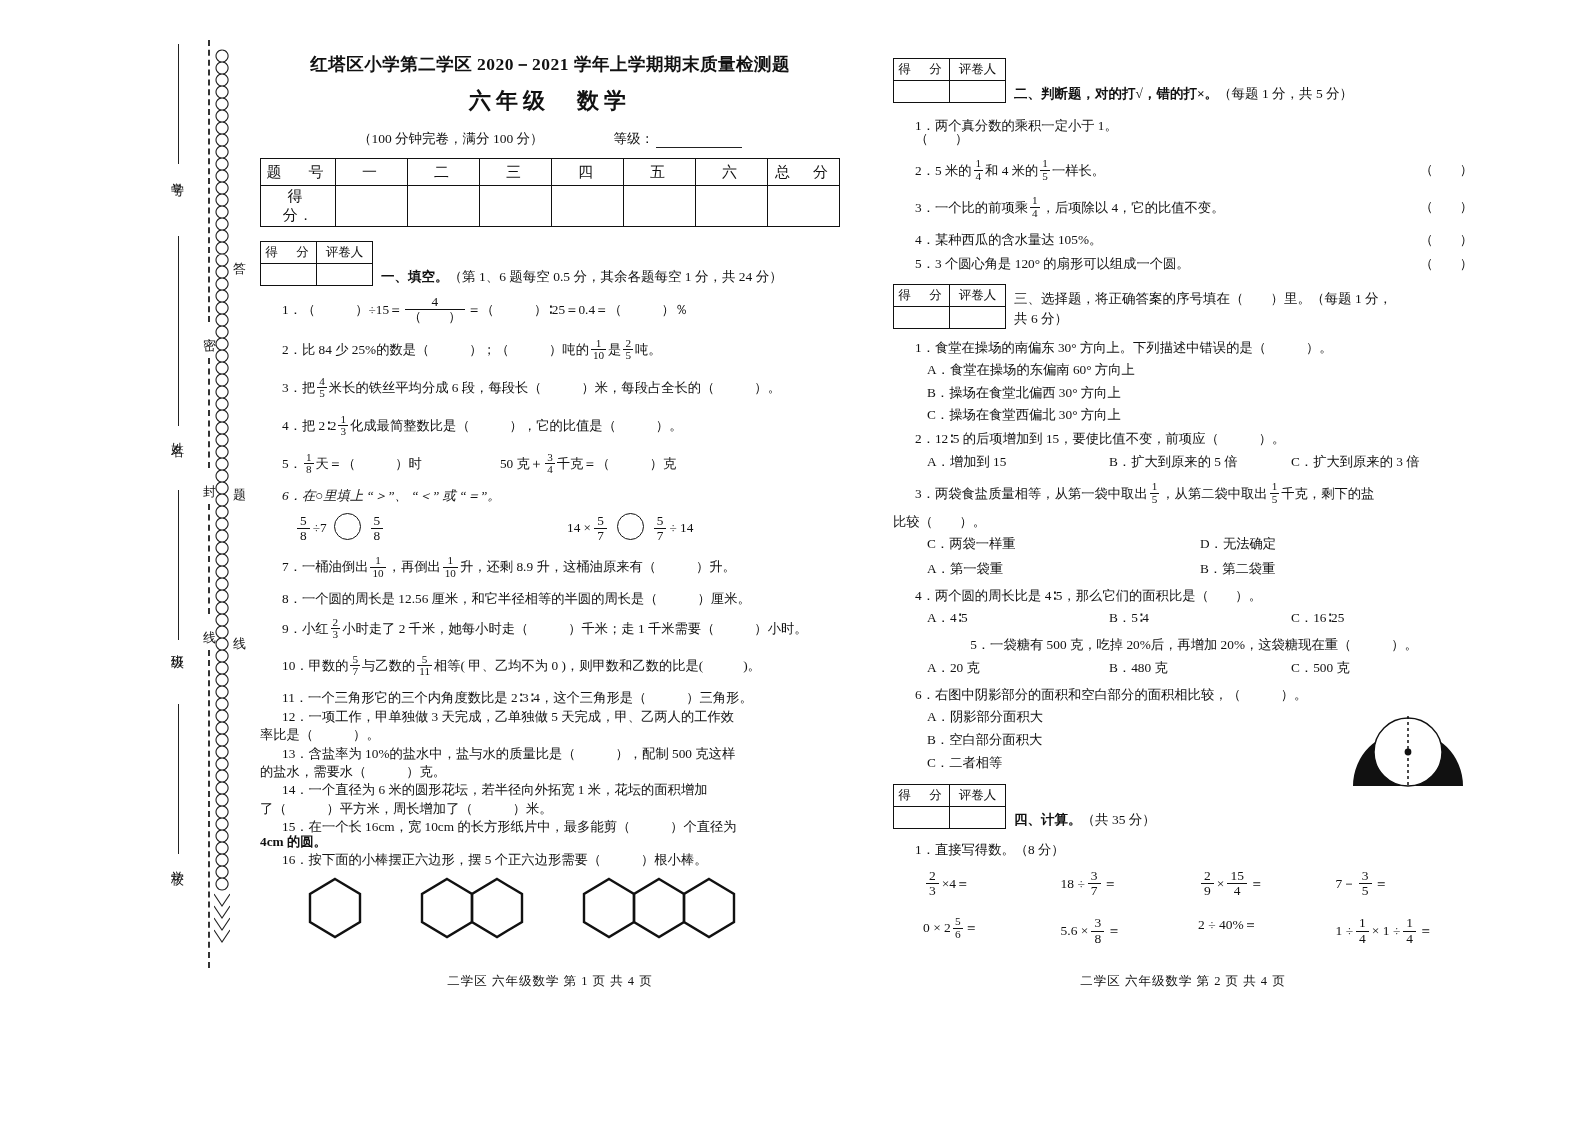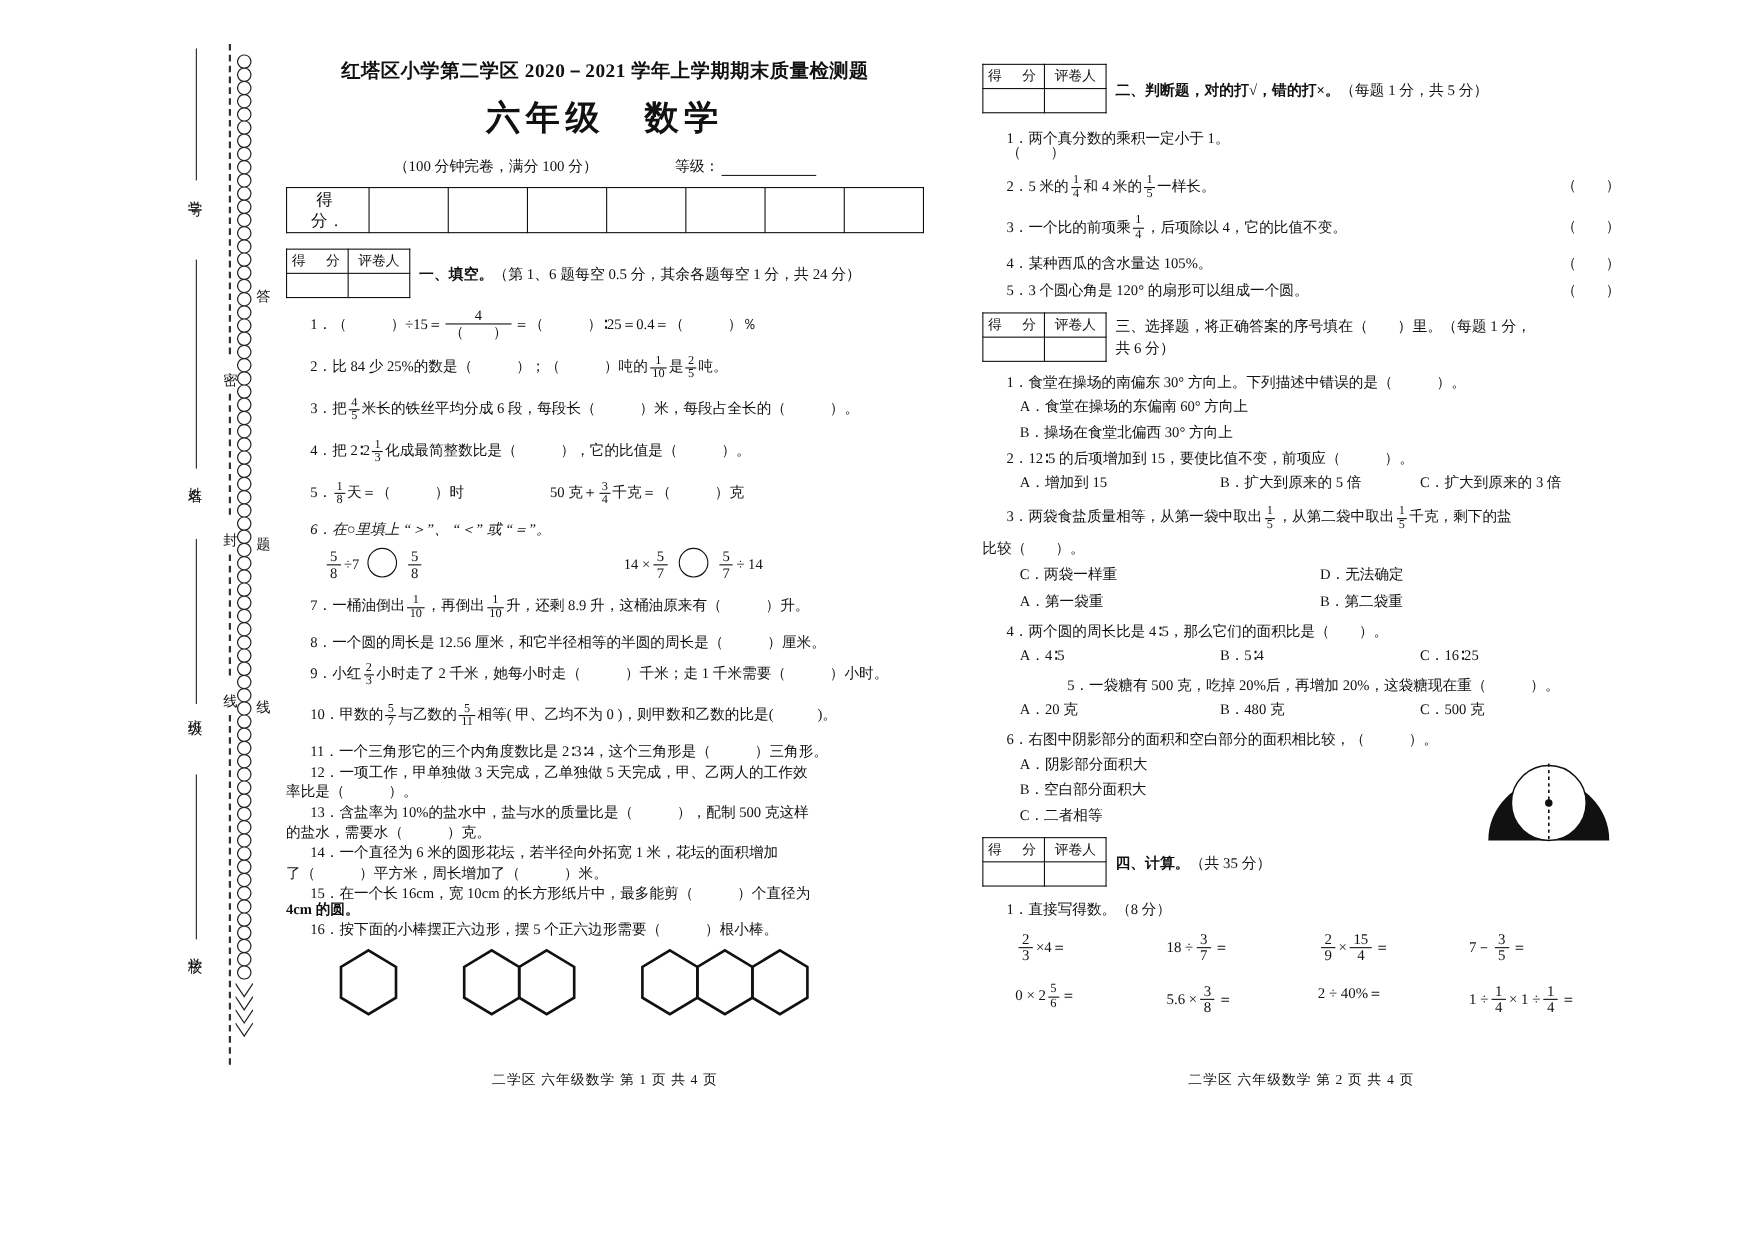--- a/index.html
+++ b/index.html
@@ -29,21 +29,21 @@
   .sheet{position:absolute;top:40px;width:580px;height:950px;}
   .sheet-left{left:260px;}
   .sheet-right{left:893px;}
 
   .title-main{
     font-family:"Liberation Serif","DejaVu Serif",serif;
     font-weight:bold;font-size:17.5px;letter-spacing:0.5px;
     text-align:center;margin:0;padding-top:12px;white-space:nowrap;
   }
   .title-sub{
-    font-weight:bold;font-size:31px;letter-spacing:5px;
+    font-weight:bold;font-size:22px;letter-spacing:5px;
     text-align:center;margin:10px 0 0 0;
   }
   .meta-row{
     display:flex;align-items:flex-end;justify-content:center;
     gap:70px;margin-top:14px;font-size:13.5px;
   }
   .grade-line{display:flex;align-items:flex-end;gap:2px;}
   .grade-blank{display:inline-block;width:86px;border-bottom:1px solid #222;height:14px;}
 
   
@@ -51,21 +51,21 @@
     border-collapse:collapse;margin:10px auto 0 auto;width:100%;
     table-layout:fixed;
   }
   table.score td{
     border:1.6px solid #111;height:24px;text-align:center;
     font-size:15px;letter-spacing:4px;font-weight:normal;
   }
   table.score td.lbl{letter-spacing:6px;width:72px;}
 
   
-  .dp-wrap{display:flex;align-items:center;margin-top:14px;}
+  .dp-wrap{display:flex;align-items:flex-end;margin-top:14px;}
   table.dp{border-collapse:collapse;table-layout:fixed;flex:0 0 auto;}
   table.dp td{
     border:1.5px solid #111;width:53px;height:19px;
     text-align:center;font-size:12.5px;
   }
   table.dp td.dp-a{letter-spacing:3px;}
   .sec-title{
     font-size:13.5px;font-weight:bold;margin-left:8px;line-height:19px;
     padding-top:1px;
   }
@@ -163,20 +163,30 @@
     <div class="meta-row">
       <span>（100 分钟完卷，满分 100 分）</span>
       <span class="grade-line">
         <span>等级：</span>
         <span class="grade-blank"></span>
       </span>
     </div>
 
     <table class="score">
       <tbody>
+          <tr>
+        <td class="lbl">题　号</td>
+        <td>一</td>
+        <td>二</td>
+        <td>三</td>
+        <td>四</td>
+        <td>五</td>
+        <td>六</td>
+        <td>总　分</td>
+      </tr>
       <tr>
         <td class="lbl">得　分.</td>
         <td></td>
         <td></td>
         <td></td>
         <td></td>
         <td></td>
         <td></td>
         <td></td>
       </tr>
@@ -369,20 +379,21 @@
         <div class="sec-title2"><span>三、选择题，将正确答案的序号填在（　　）里。</span><span>（每题 1 分，</span></div>
         <div class="sec-title2">共 6 分）</div>
       </div>
     </div>
 
     <div class="q q-ind" style="margin-top:12px;">
       <span>1．</span><span>食堂在操场的南偏东 30°  方向上。下列描述中错误的是（　　　）。</span>
     </div>
     <div class="q q-ind2" style="margin-top:9px;">A．食堂在操场的东偏南 60°  方向上</div>
     <div class="q q-ind2" style="margin-top:9px;">B．操场在食堂北偏西 30°  方向上</div>
+    <div class="q q-ind2" style="margin-top:9px;">C．操场在食堂西偏北 30°  方向上</div>
 
     <div class="q q-ind" style="margin-top:11px;">
       <span>2．</span><span>12∶5 的后项增加到 15，要使比值不变，前项应（　　　）。</span>
     </div>
     <div class="opt-row">
       <span class="o">A．增加到 15</span>
       <span class="o">B．扩大到原来的 5 倍</span>
       <span class="o">C．扩大到原来的 3 倍</span>
     </div>
 

